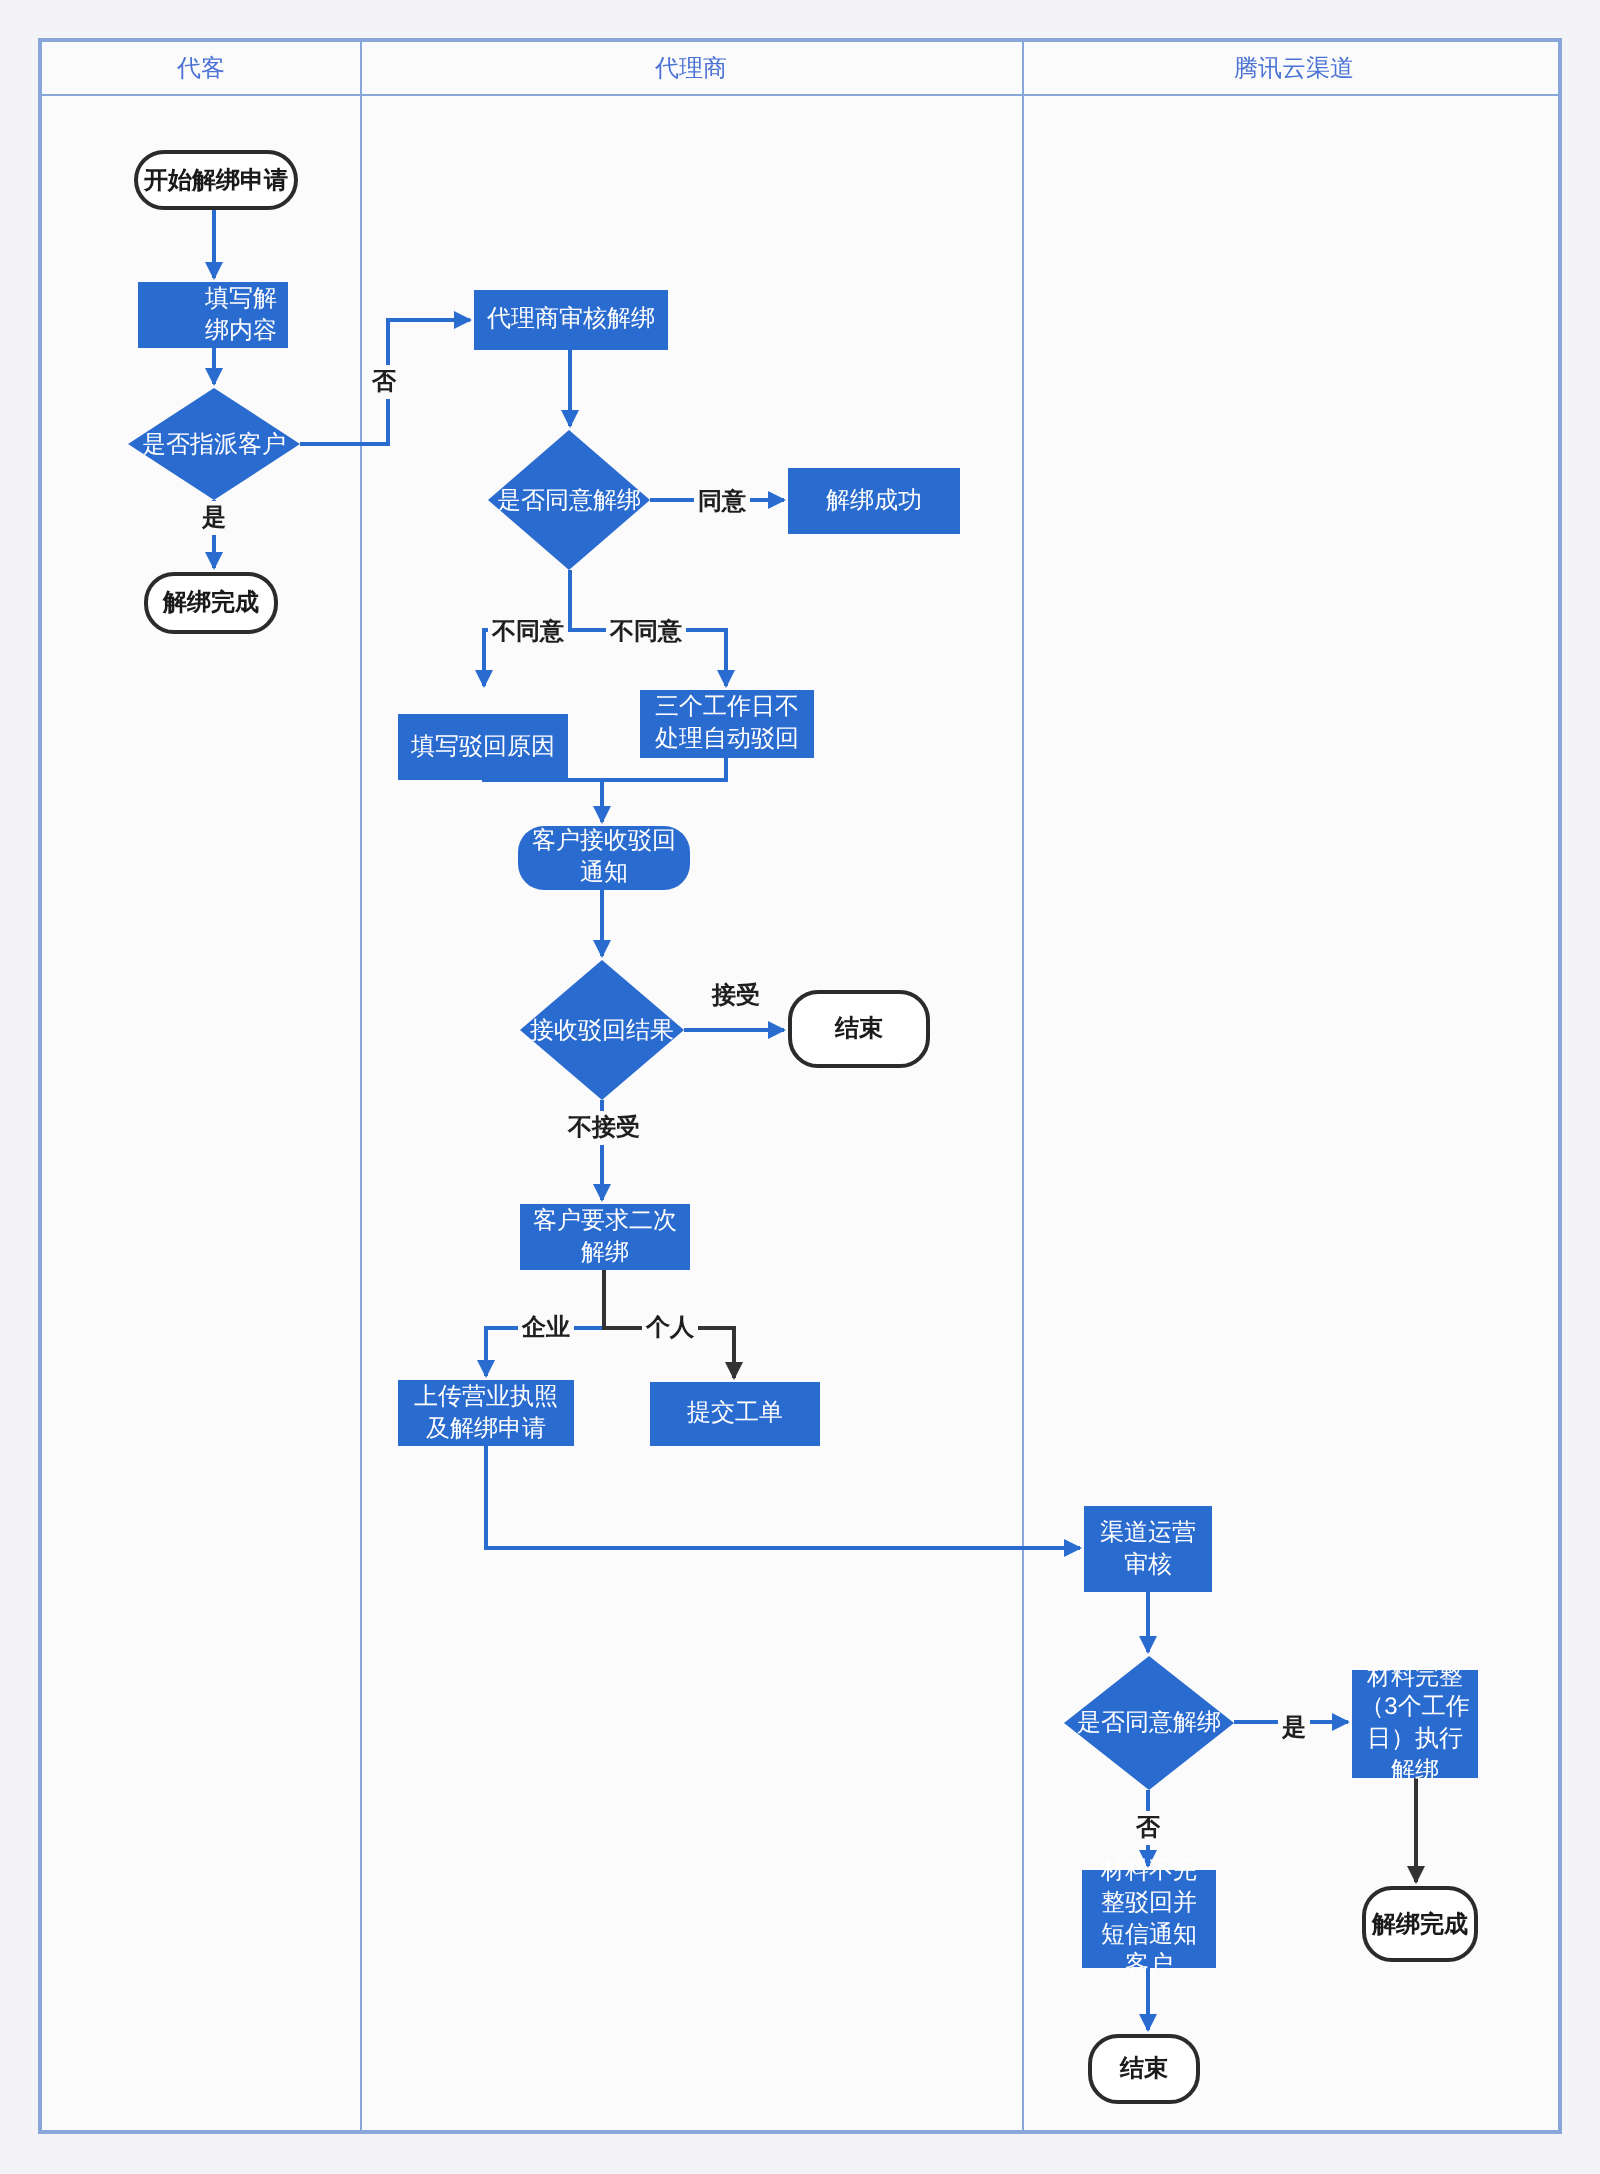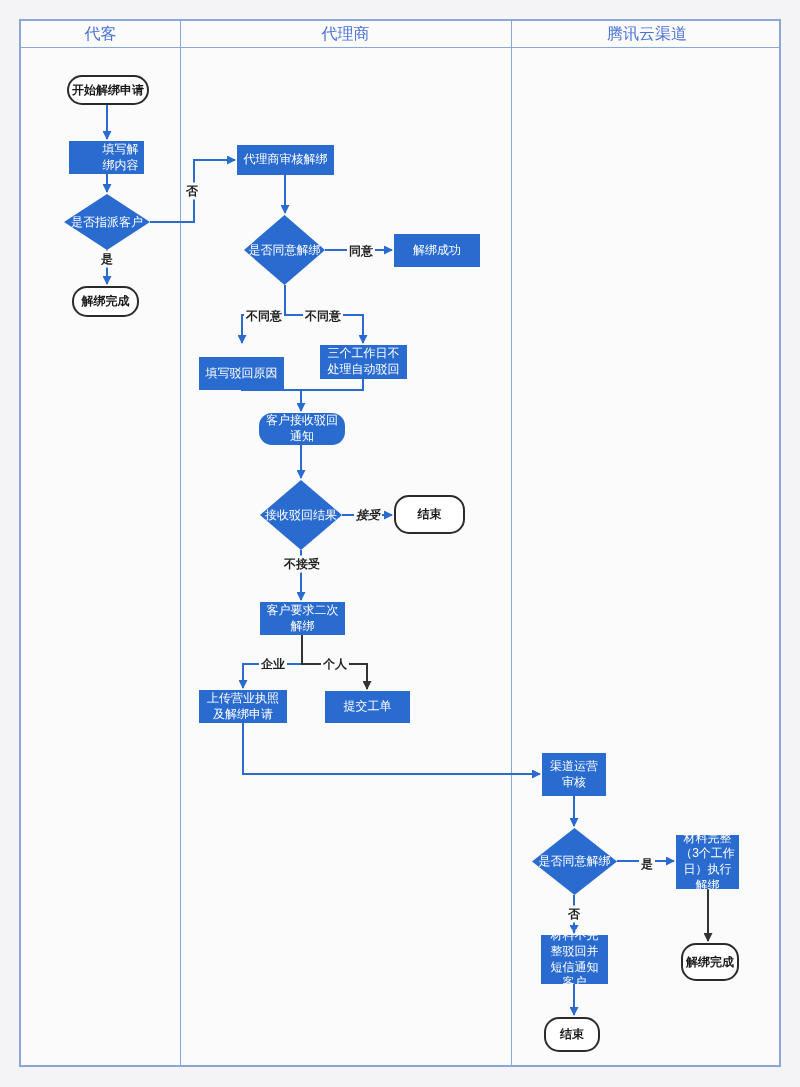--- a/index.html
+++ b/index.html
@@ -12,21 +12,21 @@
   .canvas{
     position:absolute;left:19px;top:19px;width:762px;height:1048px;
     background:var(--canvas-bg,#fbfbfc);
     border:2px solid var(--lane-border,#8aa7da);
     box-sizing:border-box;
   }
   .lane-divider{position:absolute;top:0;bottom:0;width:1px;background:var(--lane-border,#8aa7da);}
   .header-sep{position:absolute;left:0;right:0;top:26px;height:1px;background:var(--lane-border,#8aa7da);}
   .lane-header{
     position:absolute;top:0;height:26px;display:flex;align-items:center;justify-content:center;
-    color:var(--lane-header-text,#4a72d4);font-size:16px;
+    color:var(--lane-header-text,#4a72d4);font-size:12px;
   }
   svg.wires{position:absolute;left:0;top:0;width:762px;height:1048px;}
   svg.wires polyline{fill:none;stroke-width:2;}
   polyline.blue{stroke:var(--connector-blue,#2a6bcf);}
   polyline.black{stroke:var(--connector-black,#333333);}
   .mb{fill:var(--connector-blue,#2a6bcf);}
   .mk{fill:var(--connector-black,#333333);}
   .process{
     position:absolute;background:var(--node-fill,#2a6bcf);color:var(--node-text,#ffffff);
     display:flex;align-items:center;justify-content:center;text-align:center;
@@ -117,20 +117,20 @@
   <div class="process" style="left:655px;top:814px;width:63px;height:54px;">材料完整（3个工作日）执行解绑</div>
   <div class="process" style="left:520px;top:914px;width:67px;height:49px;">材料不完整驳回并短信通知客户</div>
   <div class="terminator" style="left:523px;top:996px;width:56px;height:35px;">结束</div>
   <div class="terminator" style="left:660px;top:922px;width:58px;height:38px;">解绑完成</div>
 
   <div class="edge-label" style="left:171px;top:170px;">否</div>
   <div class="edge-label" style="left:86px;top:238px;">是</div>
   <div class="edge-label" style="left:340px;top:230px;">同意</div>
   <div class="edge-label" style="left:243px;top:295px;">不同意</div>
   <div class="edge-label" style="left:302px;top:295px;">不同意</div>
-  <div class="edge-label" style="left:347px;top:494px;font-style:italic;">接受</div>
+  <div class="edge-label" style="left:347px;top:477px;">接受</div>
   <div class="edge-label" style="left:281px;top:543px;">不接受</div>
   <div class="edge-label" style="left:252px;top:643px;">企业</div>
   <div class="edge-label" style="left:314px;top:643px;">个人</div>
   <div class="edge-label" style="left:626px;top:843px;">是</div>
   <div class="edge-label" style="left:553px;top:893px;">否</div>
 
 </div>
 
 </body></html>

